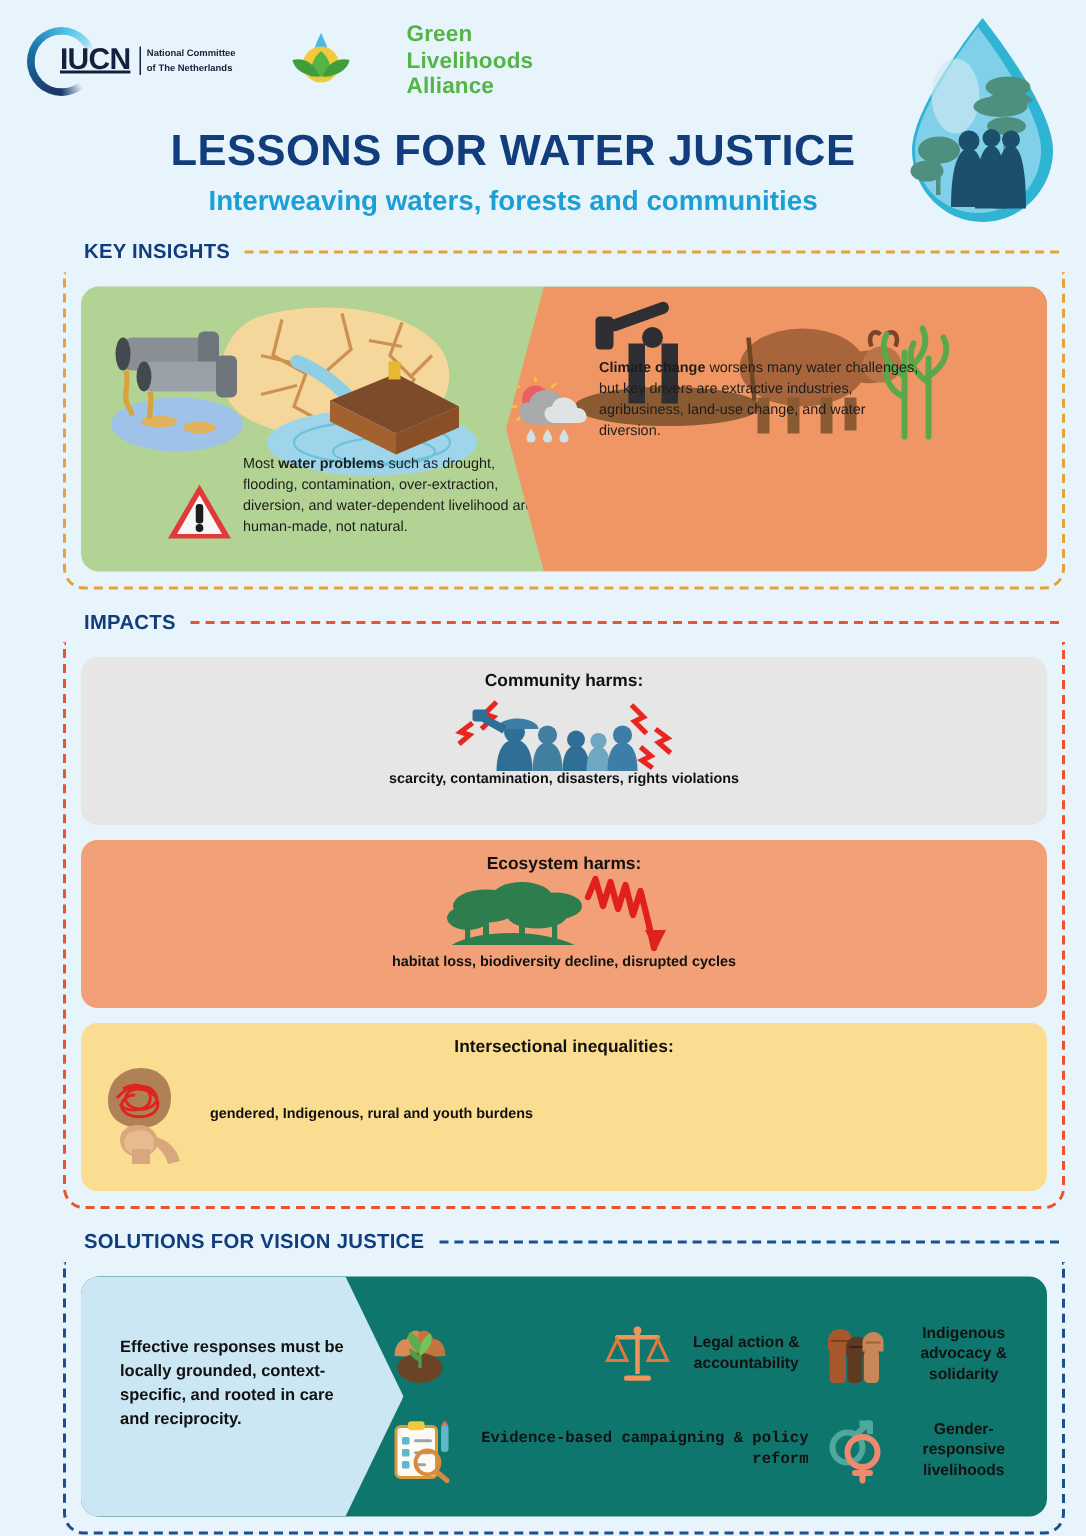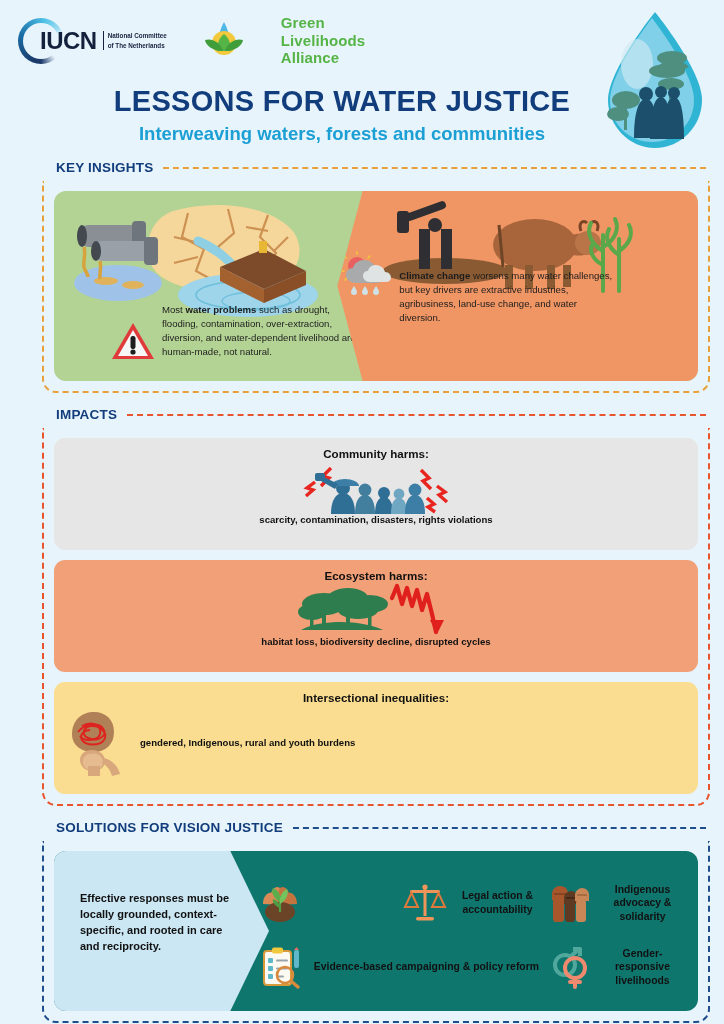--- a/index.html
+++ b/index.html
@@ -16,21 +16,21 @@
   .logos { display: flex; align-items: center; gap: 34px; padding: 14px 0 0 18px; }
   .iucn-logo { display: flex; align-items: center; gap: 6px; }
   .iucn-ring {
     width: 46px; height: 46px; border-radius: 50%;
     border: 5px solid transparent;
     background:
       linear-gradient(#e8f4fb,#e8f4fb) padding-box,
       conic-gradient(from 200deg, #1b3a6b 0deg, #1b6fa8 90deg, #4fc3e8 170deg, #9fdcf2 215deg, rgba(232,244,251,0) 230deg, rgba(232,244,251,0) 300deg, #1b3a6b 340deg) border-box;
     position: relative; flex: none;
   }
-  .iucn-wordmark { font-weight: bold; font-size: 24px; color: #14213d; letter-spacing: -.5px; margin-left: -30px; z-index:2;}
+  .iucn-wordmark { font-weight: bold; font-size: 20px; color: #14213d; letter-spacing: -.5px; margin-left: -30px; z-index:2;text-decoration:underline;}
   .iucn-sub { font-size: 6.3px; font-weight: bold; color: #14213d; line-height: 1.5; border-left: 1.5px solid #14213d; padding-left: 4px; }
   .gla-logo { display: flex; align-items: center; gap: 8px; }
   .gla-mark { width: 46px; height: 46px; position: relative; flex: none; }
   .gla-text { font-size: 15px; font-weight: bold; color: #55b446; line-height: 1.18; letter-spacing: .1px; margin-left: 26px; }
 
   .titles { text-align: center; margin-top: 18px; padding-right: 40px; }
   .main-title {
     font-size: 29px; font-weight: bold; color: #123d7c;
     letter-spacing: .3px;
     text-align: center;
@@ -72,21 +72,21 @@
   .ki-right {
     position: absolute; left: 44%; top: 0; bottom: 0; right: 0;
     background: #f09664;
     clip-path: polygon(7% 0, 100% 0, 100% 100%, 7% 100%, 0 50%);
   }
   .ki-text {
     position: absolute; font-size: 9.6px; line-height: 1.45; color: #1d1d1d;
   }
   .ki-text b { font-weight: bold; }
   .ki-left .ki-text { left: 108px; bottom: 22px; width: 205px; }
-  .ki-right .ki-text { left: 62px; top: 78px; width: 215px; }
+  .ki-right .ki-text { left: 62px; top: 48px; width: 215px; }
 
   .warn-tri { position: absolute; left: 56px; bottom: 18px; width: 46px; height: 42px; }
   .cloud-ico { position: absolute; left: 5px; top: 62px; width: 52px; height: 44px; }
 
   
   .impacts-row { display: flex; gap: 10px; flex-direction: column; }
   .impact-card {
     flex: 1; border-radius: 11px; padding: 9px 8px 10px; text-align: center;
     position: relative; min-height: 112px;
   }
@@ -114,21 +114,21 @@
     font-size: 11px; font-weight: bold; line-height: 1.45; color: #111;
   }
   .sol-grid {
     position: absolute; left: 205px; right: 10px; top: 22px; bottom: 14px;
     display: grid; grid-template-columns: 1fr 1fr 1fr;
     grid-template-rows: 1fr 1fr; gap: 4px 6px;
   }
   .sol-item { display: flex; align-items: center; gap: 6px; }
   .sol-ico { width: 42px; height: 42px; flex: none; position: relative; }
   .sol-lbl { font-size: 10.4px; font-weight: bold; line-height: 1.3; color: #111; text-align: center; flex: 1; }
-  .sol-span2 { grid-column: span 2; }
+  .sol-span2 { grid-column: span 2; font-family: Liberation Mono, monospace; }
   .sol-span2 .sol-lbl { text-align: right; padding-right: 4px; }
 
   
   .vis-panel {
     position: relative; height: 165px; border-radius: 12px;
     background: #a8d5ad; overflow: hidden; display: flex;
   }
   .vis-art { width: 52%; position: relative; }
   .vis-text {
     width: 48%; font-size: 10.2px; line-height: 1.48; color: #1d1d1d;

